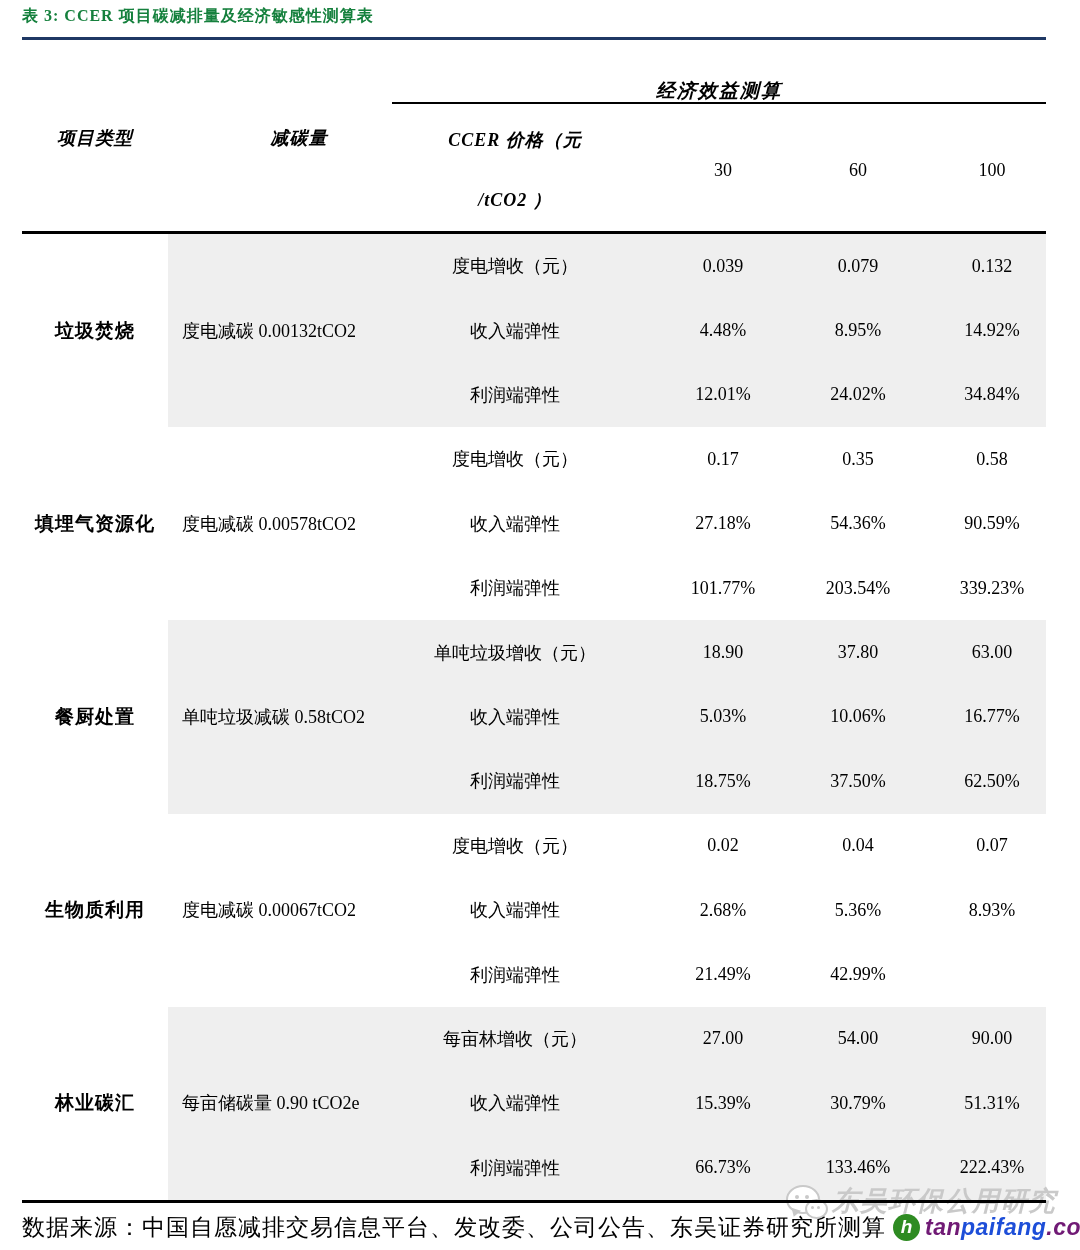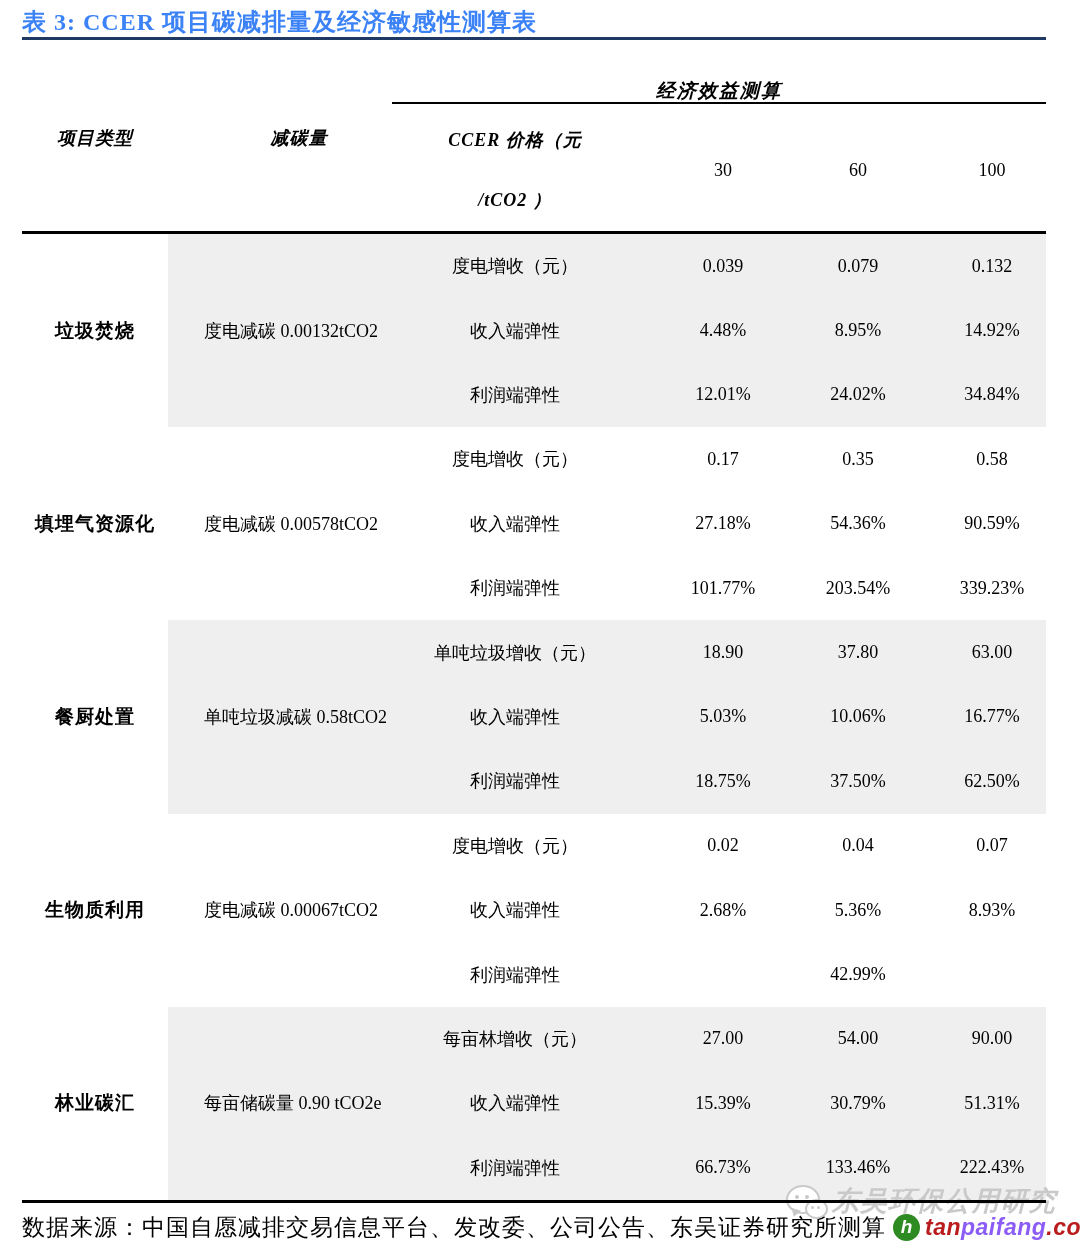--- a/index.html
+++ b/index.html
@@ -1,20 +1,20 @@
 <!DOCTYPE html>
 <html><head>
 <meta charset="utf-8">
 <style>
   html,body{margin:0;padding:0;background:#fff;}
   .page{position:relative;width:1080px;height:1250px;background:#fff;overflow:hidden;
         font-family:"Liberation Serif","DejaVu Serif",serif;color:#000;}
 
   
-  .title{position:absolute;left:22px;top:6px;font-size:24px;font-weight:bold;color:#3b82f6;letter-spacing:1px;}
+  .title{position:absolute;left:22px;top:6px;font-size:16px;font-weight:bold;color:#15803d;letter-spacing:1px;}
   .navy-rule{position:absolute;left:22px;top:37px;width:1024px;height:3px;background:#1f3864;}
 
   
   .thead{position:absolute;left:22px;top:40px;width:1024px;height:192px;}
   .econ-label{position:absolute;left:370px;top:18px;width:654px;text-align:center;
               font-size:19px;font-weight:bold;font-style:italic;letter-spacing:2px;margin-top:20px;}
   .econ-rule{position:absolute;left:370px;top:62px;width:654px;height:2px;background:#000;}
   .th{position:absolute;height:28px;line-height:28px;text-align:center;font-size:18px;
       font-weight:bold;font-style:italic;letter-spacing:1px;}
   .th-project{left:0;top:84px;width:146px;}
@@ -25,21 +25,21 @@
   .lv0{left:626px;}.lv1{left:761px;}.lv2{left:895px;}
   .top-thick-rule{position:absolute;left:22px;top:231px;width:1024px;height:3px;background:#000;}
 
   
   .tbody{position:absolute;left:22px;top:234px;width:1024px;}
   .group{position:relative;width:1024px;height:193.2px;}
   .group.shaded::before{content:"";position:absolute;left:146px;right:0;top:0;bottom:0;background:#efefef;}
   .g-project{position:absolute;left:0;top:0;width:146px;height:100%;display:flex;align-items:center;
              justify-content:center;font-size:19px;font-weight:bold;letter-spacing:1px;z-index:1;}
   .g-reduction{position:absolute;left:160px;top:0;width:240px;height:100%;display:flex;align-items:center;
-               font-size:18px;z-index:1;margin-left:22px;}
+               font-size:18px;z-index:1;}
   .g-row{position:absolute;left:0;width:100%;height:64.4px;z-index:1;}
   .g-row.r0{top:0;}.g-row.r1{top:64.4px;}.g-row.r2{top:128.8px;}
   .g-metric{position:absolute;left:393px;top:0;width:200px;height:100%;display:flex;align-items:center;
             justify-content:center;font-size:18px;}
   .g-val{position:absolute;top:0;width:150px;height:100%;display:flex;align-items:center;
          justify-content:center;font-size:18px;}
   .g-val.v0{left:626px;}.g-val.v1{left:761px;}.g-val.v2{left:895px;}
 
   
   .bottom-rule{position:absolute;left:22px;top:1200px;width:1024px;height:3px;background:#000;z-index:6;}
@@ -59,22 +59,22 @@
   .wb2{position:absolute;right:0;bottom:0;width:19px;height:16px;border-radius:50%;
        border:2.5px solid #c9c9c9;background:#fff;}
   .wb2::before,.wb2::after{content:"";position:absolute;top:5px;width:3px;height:3px;border-radius:50%;background:#c9c9c9;}
   .wb2::before{left:4px;}.wb2::after{left:10px;}
 
   .logo{position:absolute;left:893px;top:1214px;display:flex;align-items:center;z-index:4;
         font-family:"Liberation Sans","DejaVu Sans",sans-serif;}
   .tp-icon{width:27px;height:27px;border-radius:50%;background:#2e8b22;color:#fff;text-align:center;
            line-height:26px;font-size:19px;font-weight:bold;font-style:italic;}
   .tp-text{margin-left:5px;font-size:23px;font-weight:bold;font-style:italic;letter-spacing:0.5px;white-space:nowrap;}
-  .tp-green{color:#b91c1c;}
-  .tp-blue{color:#8b5cf6;}
+  .tp-green{color:#701a75;}
+  .tp-blue{color:#1d4ed8;}
 </style>
 </head>
 <body>
 
 <div class="page">
 
   <div class="title">表 3:  CCER 项目碳减排量及经济敏感性测算表</div>
   <div class="navy-rule"></div>
 
   <div class="thead">
@@ -167,20 +167,21 @@
           <div class="g-val v2">0.07</div>
         </div>
         <div class="g-row r1">
           <div class="g-metric">收入端弹性</div>
           <div class="g-val v0">2.68%</div>
           <div class="g-val v1">5.36%</div>
           <div class="g-val v2">8.93%</div>
         </div>
         <div class="g-row r2">
           <div class="g-metric">利润端弹性</div>
+          <div class="g-val v0">21.49%</div>
           <div class="g-val v1">42.99%</div>
         </div>
       </div>
       <div class="group shaded">
         <div class="g-project">林业碳汇</div>
         <div class="g-reduction">每亩储碳量 0.90 tCO2e</div>
         <div class="g-row r0">
           <div class="g-metric">每亩林增收（元）</div>
           <div class="g-val v0">27.00</div>
           <div class="g-val v1">54.00</div>

